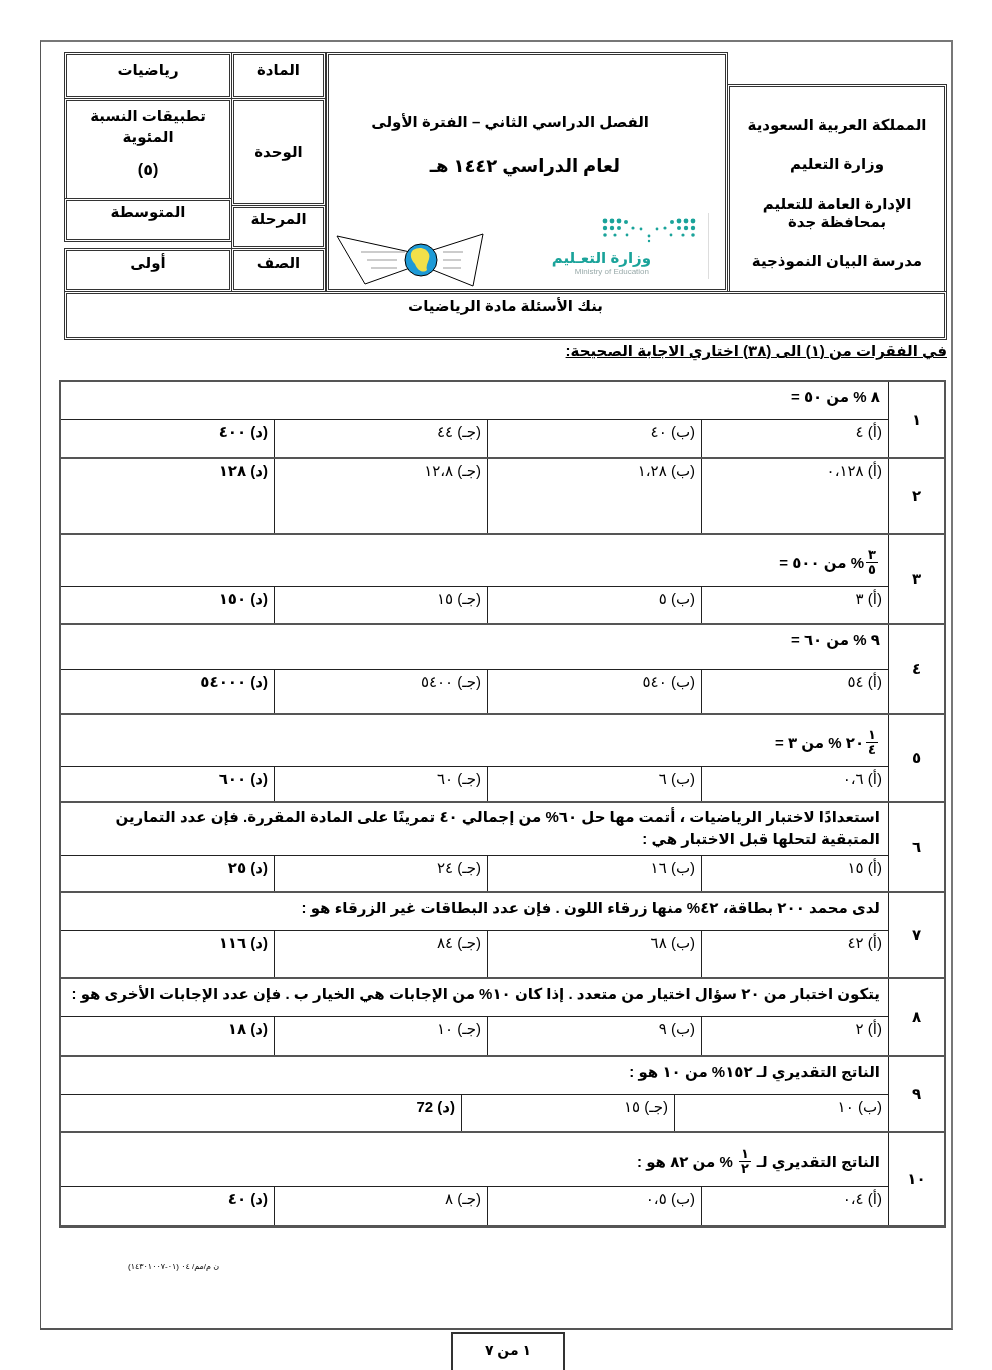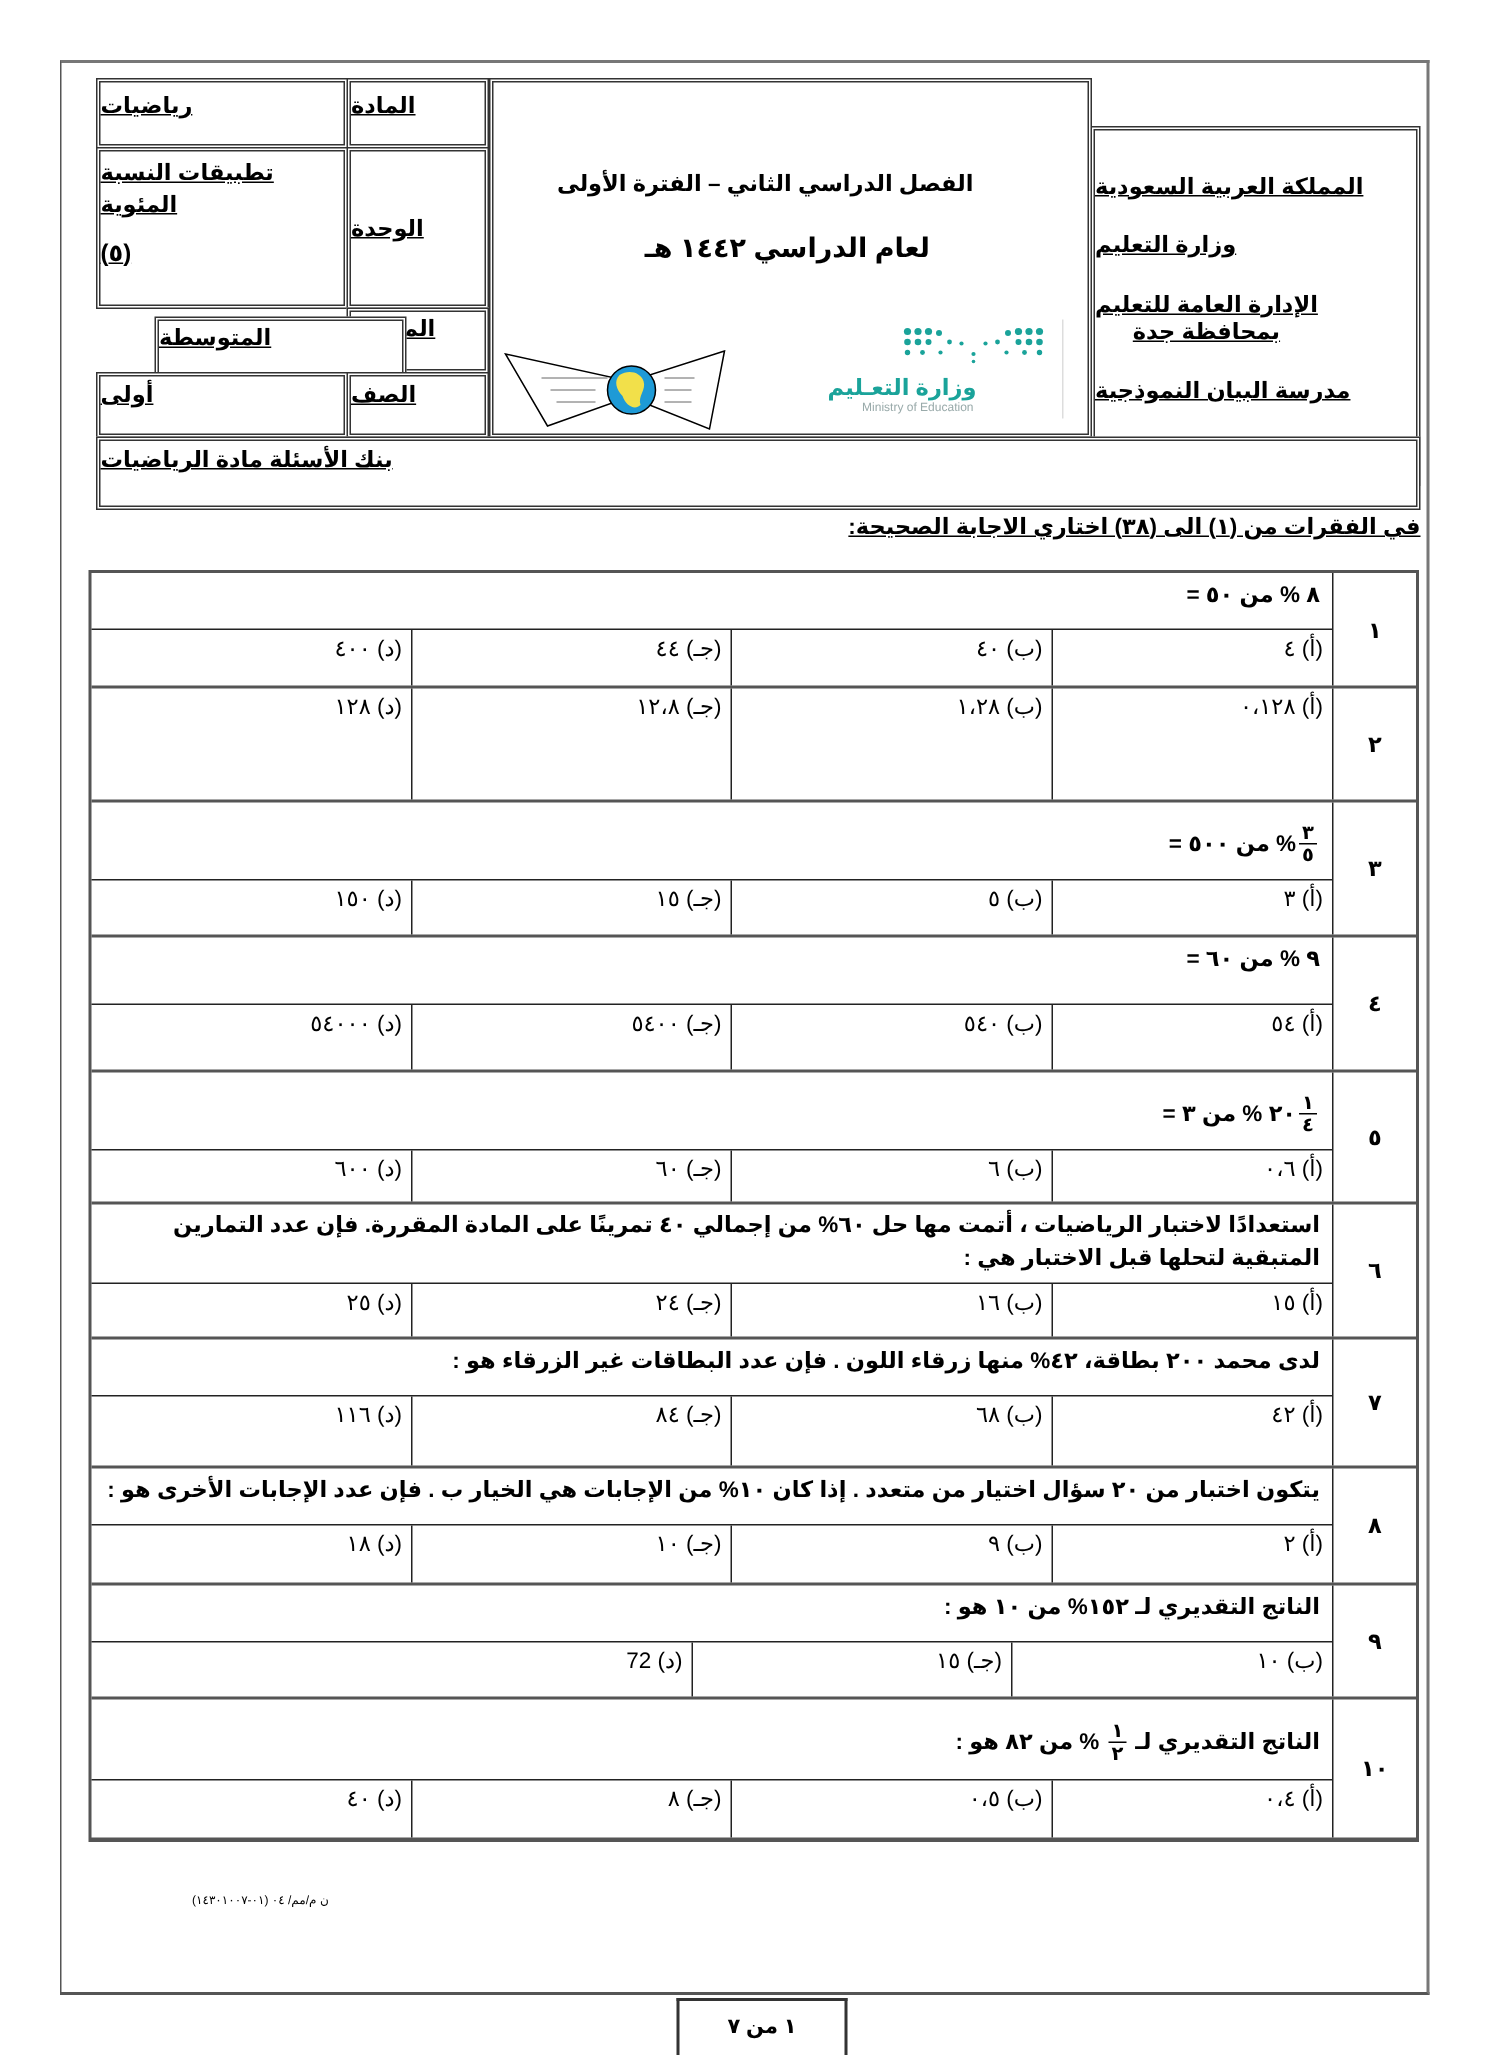--- a/index.html
+++ b/index.html
@@ -7,22 +7,22 @@
   body { position: relative; font-family: "Liberation Sans", "DejaVu Sans", sans-serif; color: #000; }
 
   .page-frame {
     position: absolute; left: 40px; top: 40px; width: 913px; height: 1290px;
     border-top: 2px solid #777; border-left: 1px solid #555; border-right: 2px solid #777; border-bottom: 2px solid #555;
   }
 
   
   .hcell {
     position: absolute; border: 3px double #333; background: #fff;
-    display: flex; flex-direction: column; align-items: flex-end; justify-content: flex-start;
-    font-weight: bold; font-size: 15px; text-align: center; direction: rtl; text-decoration: underline;
+    display: flex; flex-direction: column; align-items: center; justify-content: flex-start;
+    font-weight: bold; font-size: 15px; text-align: center; direction: rtl;
   }
   .hcell span { display: block; }
 
   .right-cell { left: 727px; top: 52px; width: 220px; height: 240px; justify-content: space-around; padding: 18px 0 40px; margin-top: 32px; }
   .right-cell .line { font-size: 15px; line-height: 18px; }
   .center-cell { left: 326px; top: 52px; width: 402px; height: 240px; }
   .center-cell .sem { position: absolute; right: 76px; top: 58px; font-size: 15px; }
   .center-cell .yr { position: absolute; right: 105px; top: 100px; font-size: 18px; }
 
   .moe-logo { position: absolute; left: 200px; top: 158px; width: 180px; height: 68px; }
@@ -33,21 +33,21 @@
 
   .school-logo { position: absolute; left: 6px; top: 175px; width: 150px; height: 58px; }
 
   .label-cell, .value-cell { justify-content: center; }
   .lbl-subject { left: 231px; top: 52px; width: 95px; height: 47px; justify-content: flex-start; padding-top: 6px; }
   .val-subject { left: 64px; top: 52px; width: 168px; height: 47px; justify-content: flex-start; padding-top: 6px; }
   .lbl-unit { left: 231px; top: 98px; width: 95px; height: 108px; }
   .val-unit { left: 64px; top: 98px; width: 168px; height: 108px; justify-content: flex-start; padding-top: 4px; line-height: 21px; }
   .val-unit .unit-num { margin-top: 12px; font-size: 16px; }
   .lbl-stage { left: 231px; top: 205px; width: 95px; height: 44px; justify-content: flex-start; padding-top: 2px; }
-  .val-stage { left: 64px; top: 211px; width: 168px; height: 44px; justify-content: flex-start; padding-top: 2px; margin-left: 39px; }
+  .val-stage { left: 64px; top: 198px; width: 168px; height: 44px; justify-content: flex-start; padding-top: 2px; }
   .lbl-grade { left: 231px; top: 248px; width: 95px; height: 44px; justify-content: flex-start; padding-top: 3px; }
   .val-grade { left: 64px; top: 248px; width: 168px; height: 44px; justify-content: flex-start; padding-top: 3px; }
 
   .bank-cell { left: 64px; top: 291px; width: 883px; height: 49px; justify-content: flex-start; padding-top: 3px; }
 
   .instructions {
     position: absolute; right: 45px; top: 342px; direction: rtl;
     font-size: 15px; font-weight: bold; text-decoration: underline;
   }
 
@@ -65,21 +65,21 @@
   }
   .qbody { flex: 1; display: flex; flex-direction: column; }
   .qtext {
     border-bottom: 1px solid #222; padding: 4px 8px 0 8px; font-size: 15px; font-weight: bold; line-height: 22px;
   }
   .opts { display: flex; }
   .opt {
     border-left: 1px solid #222; padding: 3px 6px; font-size: 15px; display: flex; gap: 6px;
   }
   .opt:last-child { border-left: none; }
-  .opt.o1 { width: 213px; } .opt.o2 { width: 213px; } .opt.o3 { width: 214px; padding-left: 36px; } .opt.o4 { flex: 1; }
+  .opt.o1 { width: 213px; font-weight: bold; } .opt.o2 { width: 213px; } .opt.o3 { width: 214px; padding-left: 36px; } .opt.o4 { flex: 1; }
 
   .frac { display: inline-flex; flex-direction: column; align-items: center; vertical-align: middle; font-size: 13px; line-height: 14px; margin: 0 2px; }
   .frac .num { border-bottom: 1.5px solid #000; padding: 0 2px; }
 
   .footer-code { position: absolute; left: 128px; top: 1262px; font-size: 8px; direction: rtl; }
   .page-num {
     position: absolute; left: 451px; top: 1332px; width: 114px; height: 40px;
     border: 2px solid #333; border-bottom: none; display: flex; justify-content: center; padding-top: 8px;
     font-weight: bold; font-size: 14px; direction: rtl;
   }

